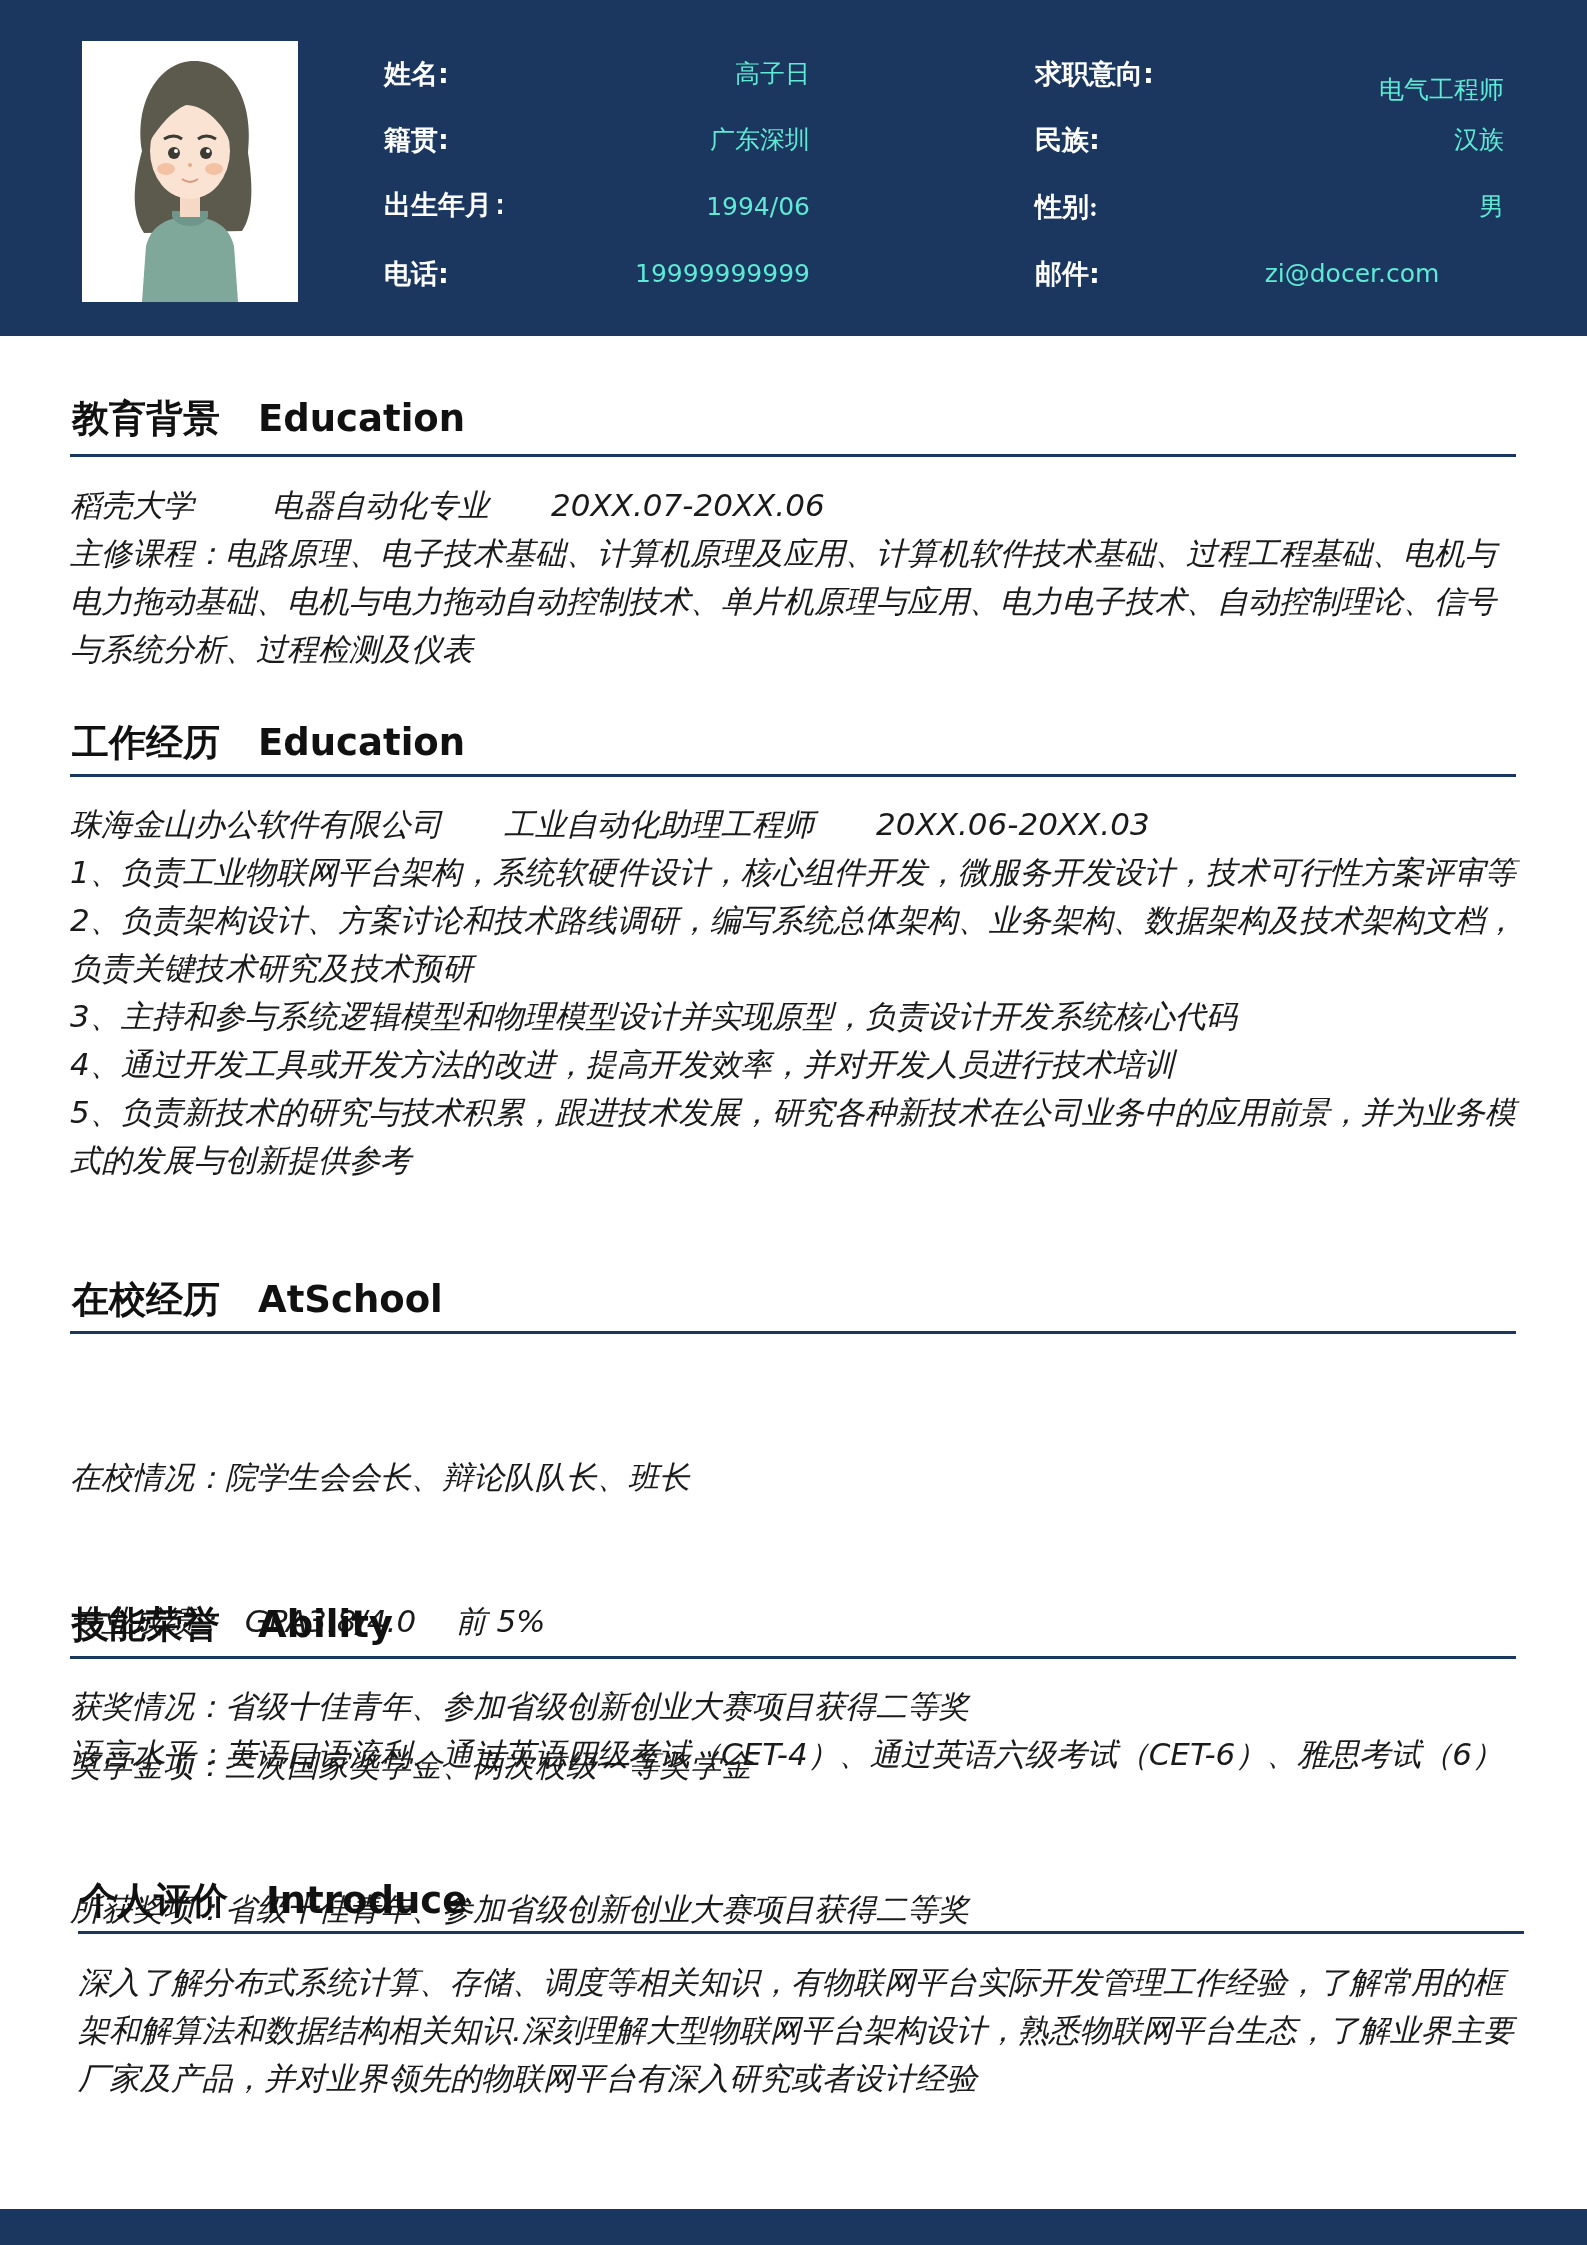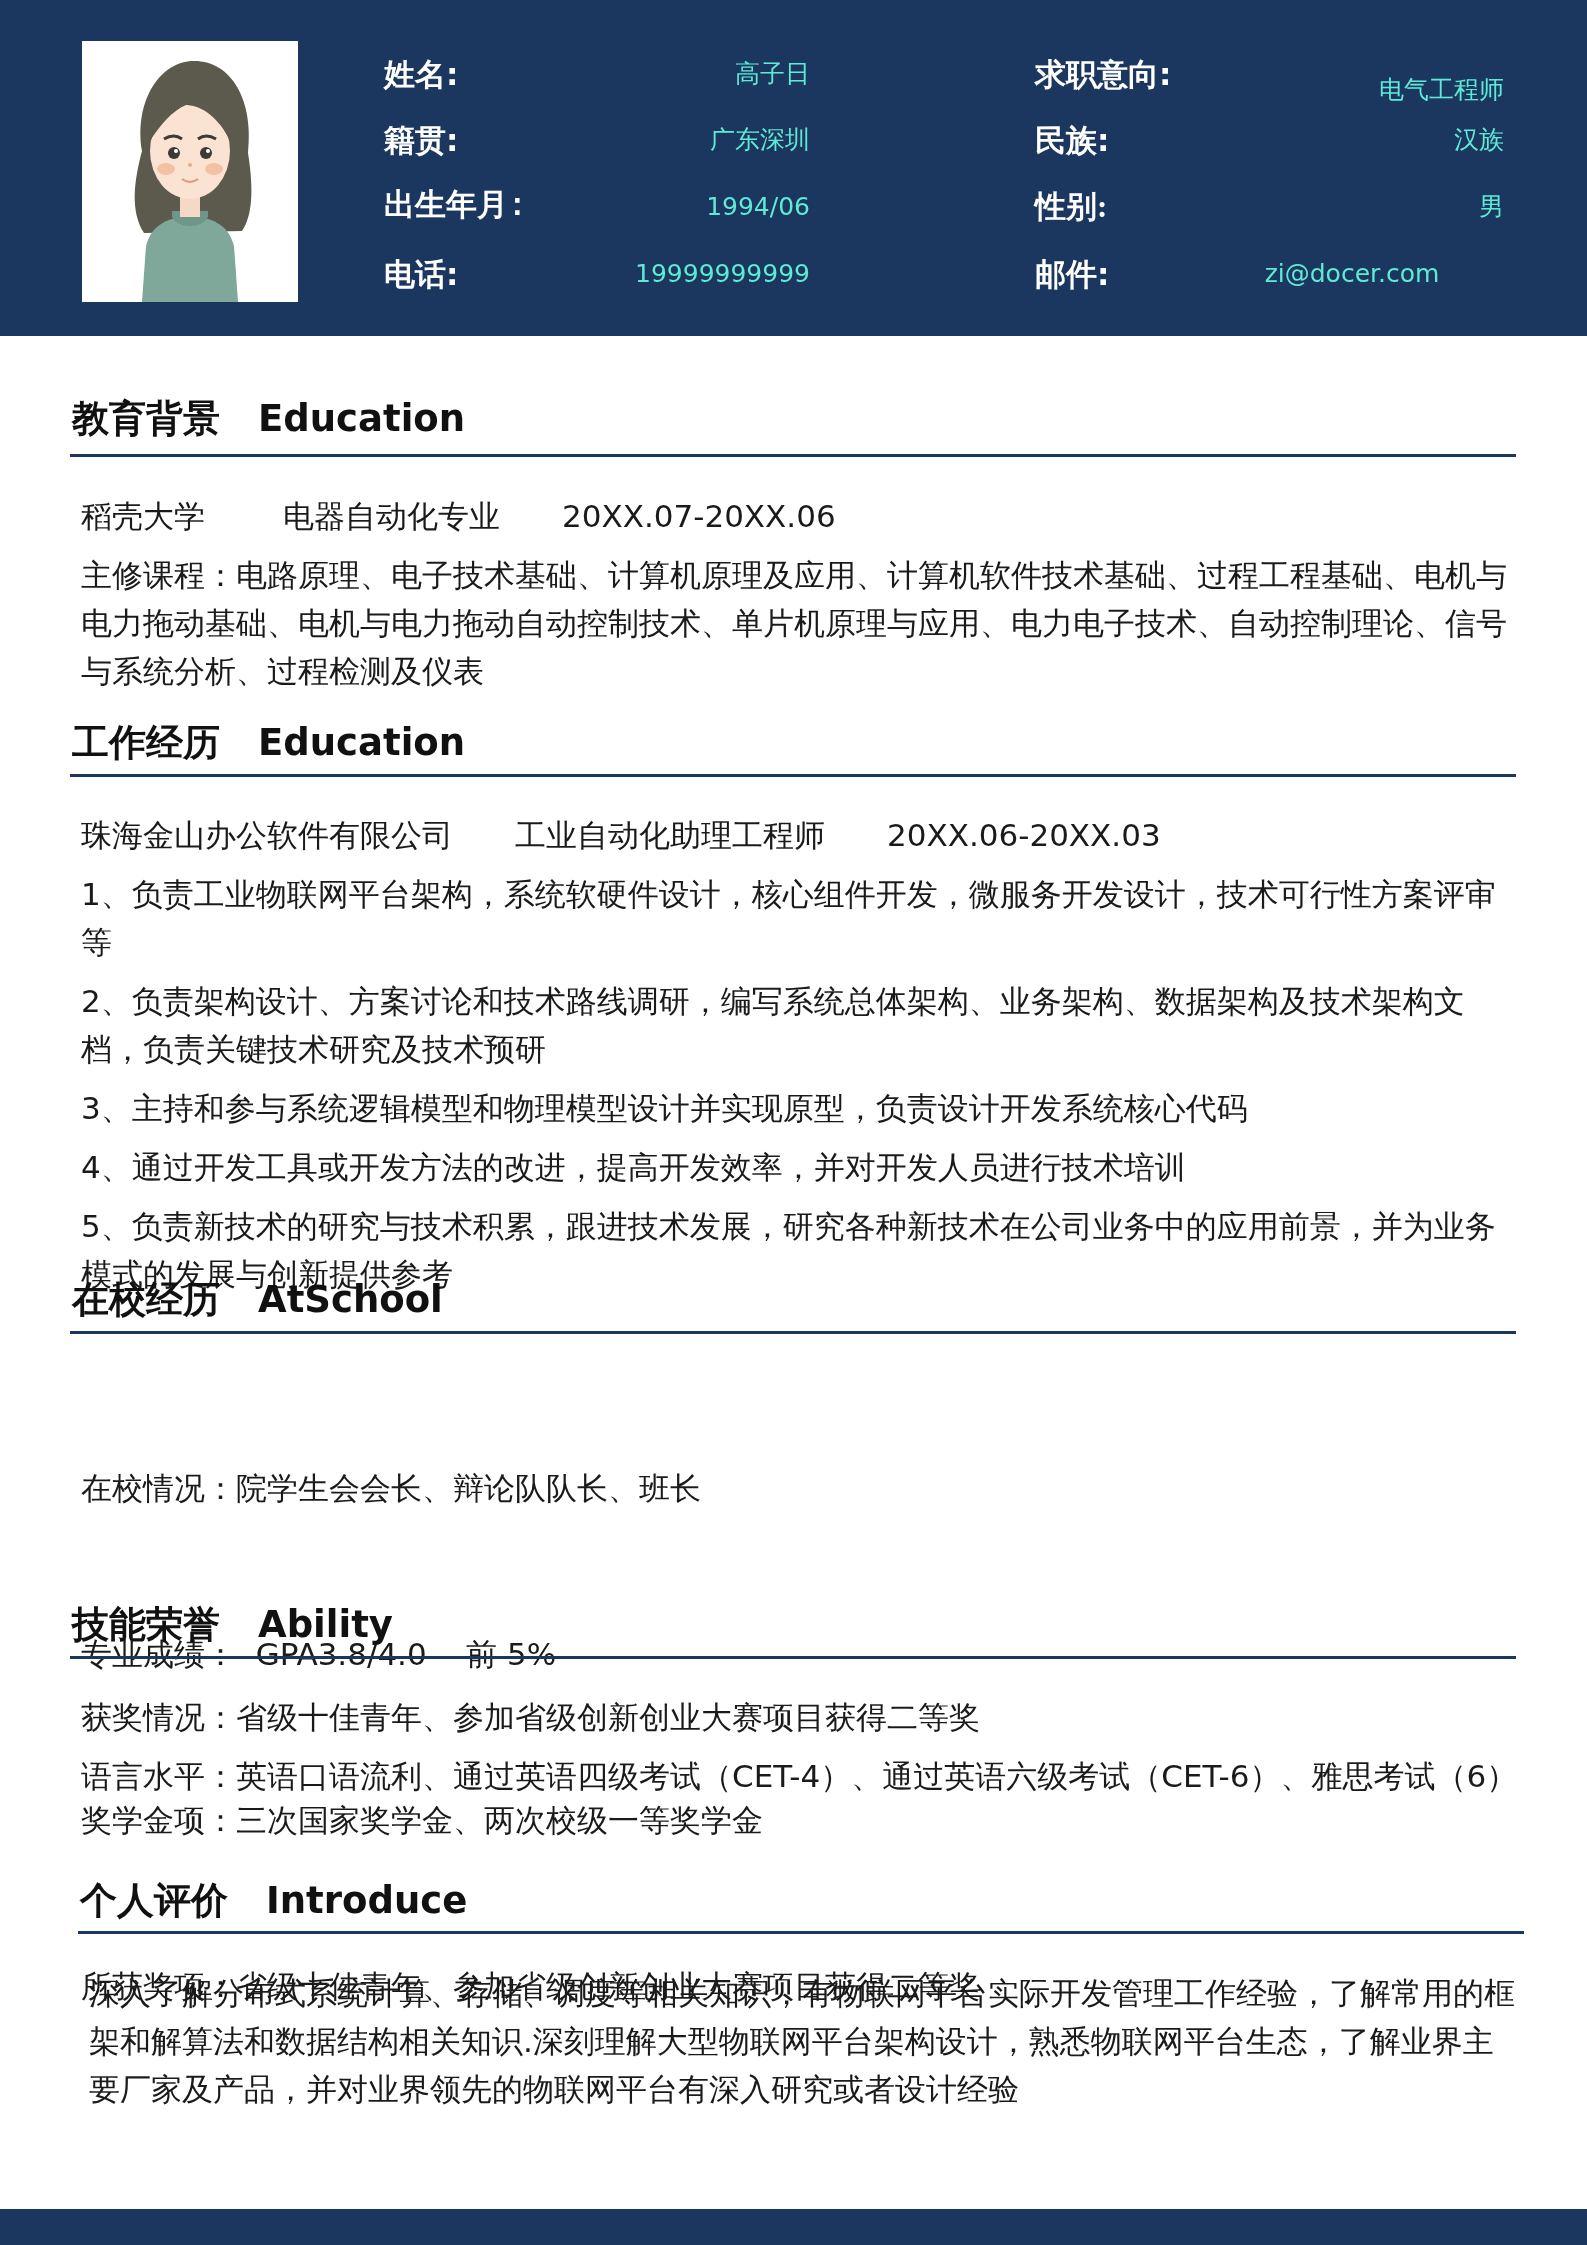--- a/index.html
+++ b/index.html
@@ -1,26 +1,26 @@
 <!DOCTYPE html>
 <html><head>
 <meta charset="utf-8">
 <style>
   html, body { margin:0; padding:0; }
   body { width:1587px; height:2245px; position:relative; background:#ffffff; overflow:hidden;
          font-family:"DejaVu Sans","Liberation Sans",sans-serif; color:#1a1a1a; }
   .header { position:absolute; left:0; top:0; width:1587px; height:336px; background:#1b375f; }
   .photo { position:absolute; left:82px; top:41px; width:216px; height:261px; background:#ffffff; overflow:hidden; }
-  .info-label { position:absolute; color:#ffffff; font-weight:bold; font-size:31px; line-height:40px; }
+  .info-label { position:absolute; color:#ffffff; font-weight:bold; font-size:27px; line-height:40px; }
   .info-value { position:absolute; color:#5eead4; font-size:25px; line-height:40px; text-align:right; white-space:nowrap; }
   .section-title { position:absolute; font-size:37px; font-weight:bold; line-height:46px; color:#111; white-space:nowrap; }
   .section-title .en { margin-left:38px; }
   .rule { position:absolute; height:3px; background:#1b375f; }
   .body-text { position:absolute; font-size:31px; line-height:48px; color:#1a1a1a; }
-  .body-text p { margin:11px; }
+  .body-text p { margin:0;font-style:italic; }
   .gap1 { display:inline-block; width:78px; }
   .gap2 { display:inline-block; width:62px; }
   .footer { position:absolute; left:0; top:2209px; width:1587px; height:36px; background:#1b375f; }
 </style>
 </head>
 <body>
 
 <div class="header">
   <div class="photo">
     <svg width="216" height="261" viewBox="0 0 216 261">

